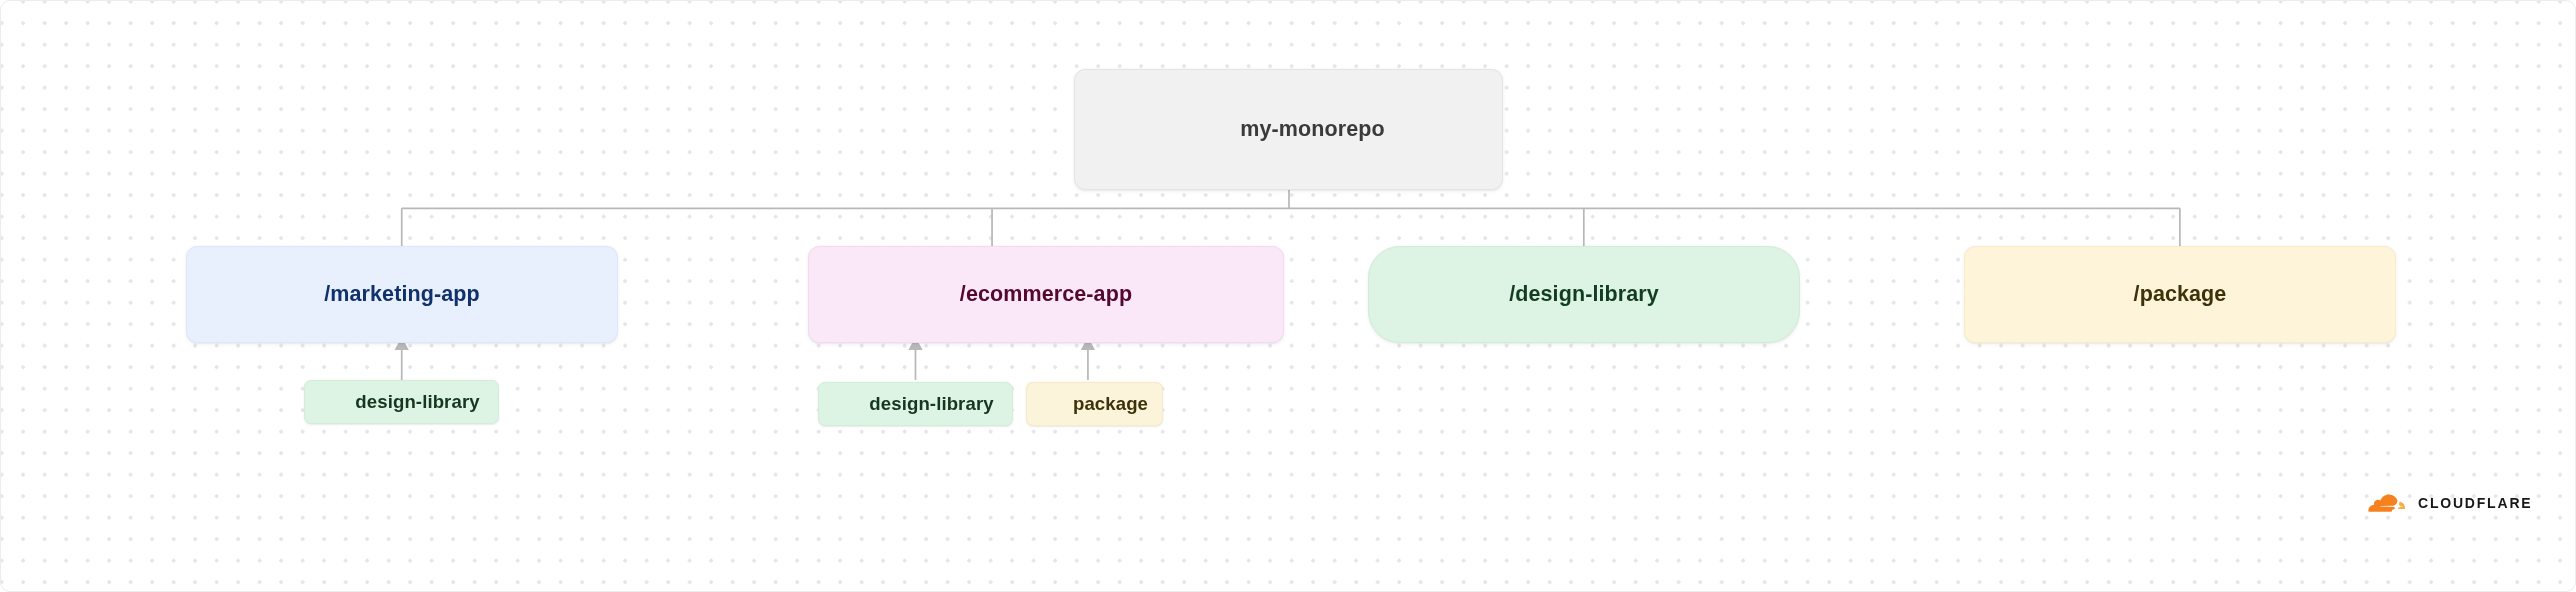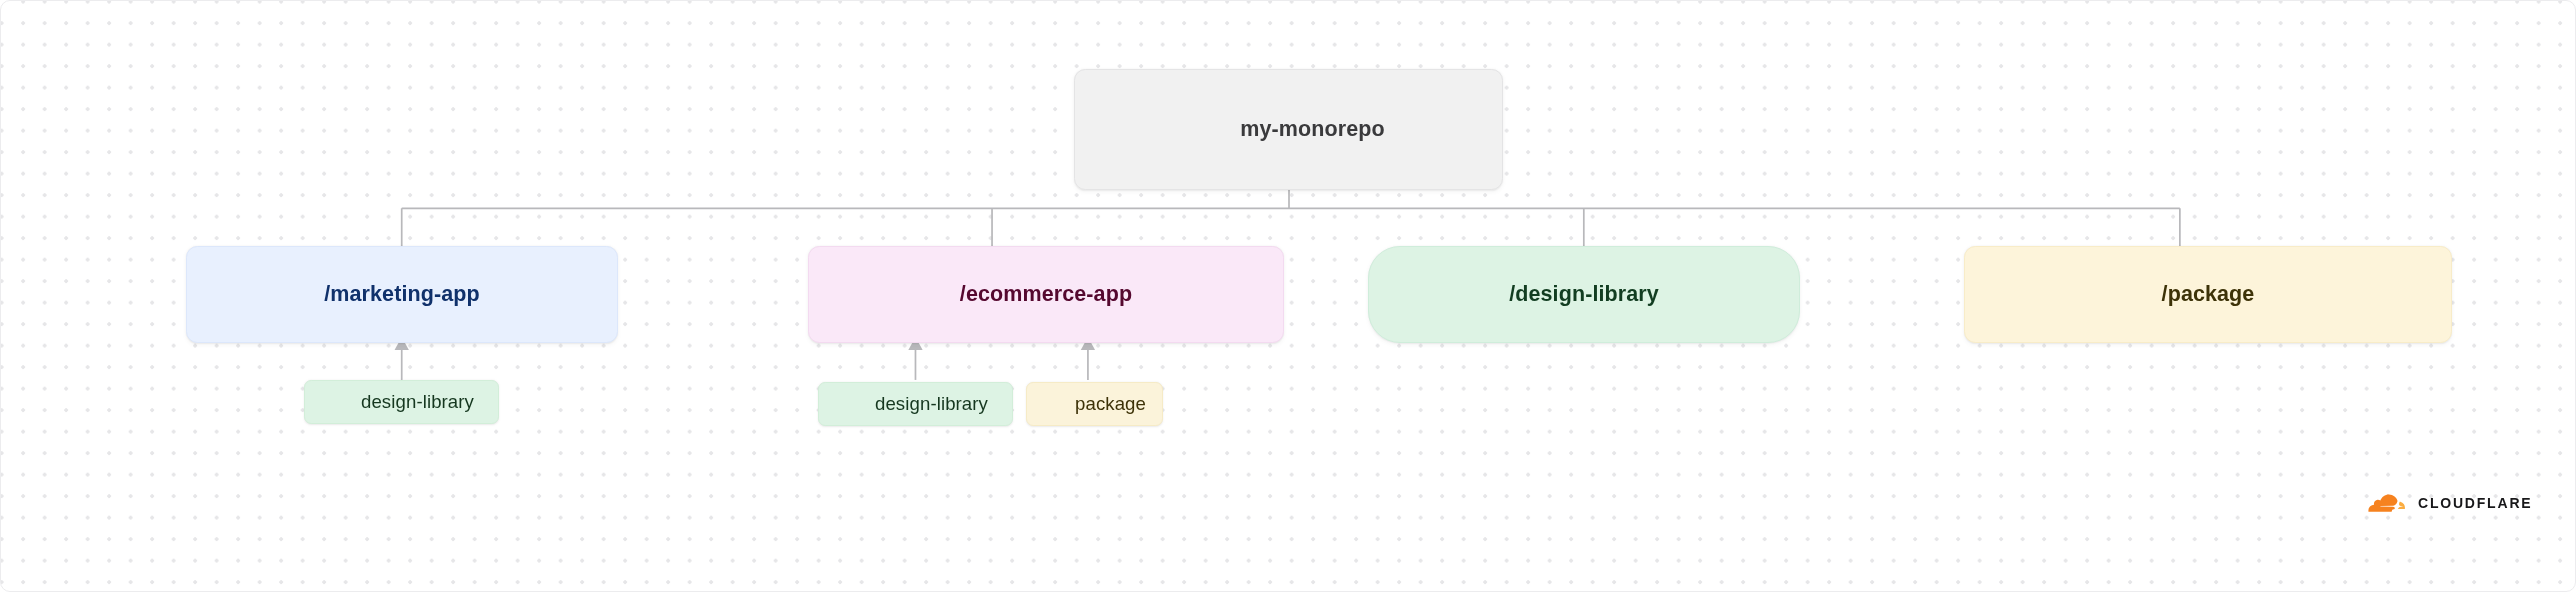--- a/index.html
+++ b/index.html
@@ -72,21 +72,21 @@
   
   .tag {
     position: absolute;
     display: flex;
     align-items: center;
     justify-content: center;
     border-radius: 7.2px;
     box-shadow: 0 0.7px 1.4px rgba(16,18,27,.05), 0 0.7px 3.6px rgba(16,18,27,.04);
     white-space: nowrap;
   }
-  .tag-label { font-size: 18.6px; font-weight: 400; letter-spacing: 0.1px; margin-left: 32px; }
+  .tag-label { font-size: 18.6px; font-weight: 700; letter-spacing: 0.1px; margin-left: 32px; }
 
   .tag.green  { background:#ddf3e4; border:0.7px solid #d2eed9; }
   .tag.green  .tag-label { color:#15371f; }
   .tag.cream  { background:#fbf3da; border:0.7px solid #f6ebc6; }
   .tag.cream  .tag-label { color:#3d3208; }
 
   
   #brand {
     position: absolute;
     left: 2365px;
@@ -143,21 +143,21 @@
   </div>
 
   <div class="node child pink" style="left:807px; top:245px; width:476px; height:97px;">
     <span class="node-label">/ecommerce-app</span>
   </div>
 
   <div class="node child green" style="left:1367px; top:245px; width:432px; height:97px;border-radius:32px;">
     <span class="node-label">/design-library</span>
   </div>
 
-  <div class="node child cream" style="left:1963px; top:245px; width:488px; height:97px;">
+  <div class="node child cream" style="left:1963px; top:245px; width:432px; height:97px;">
     <span class="node-label">/package</span>
   </div>
 
   <div class="tag green" style="left:303px; top:379px; width:195px; height:44px;">
     <span class="tag-label">design-library</span>
   </div>
 
   <div class="tag green" style="left:817px; top:381px; width:195px; height:44px;">
     <span class="tag-label">design-library</span>
   </div>

